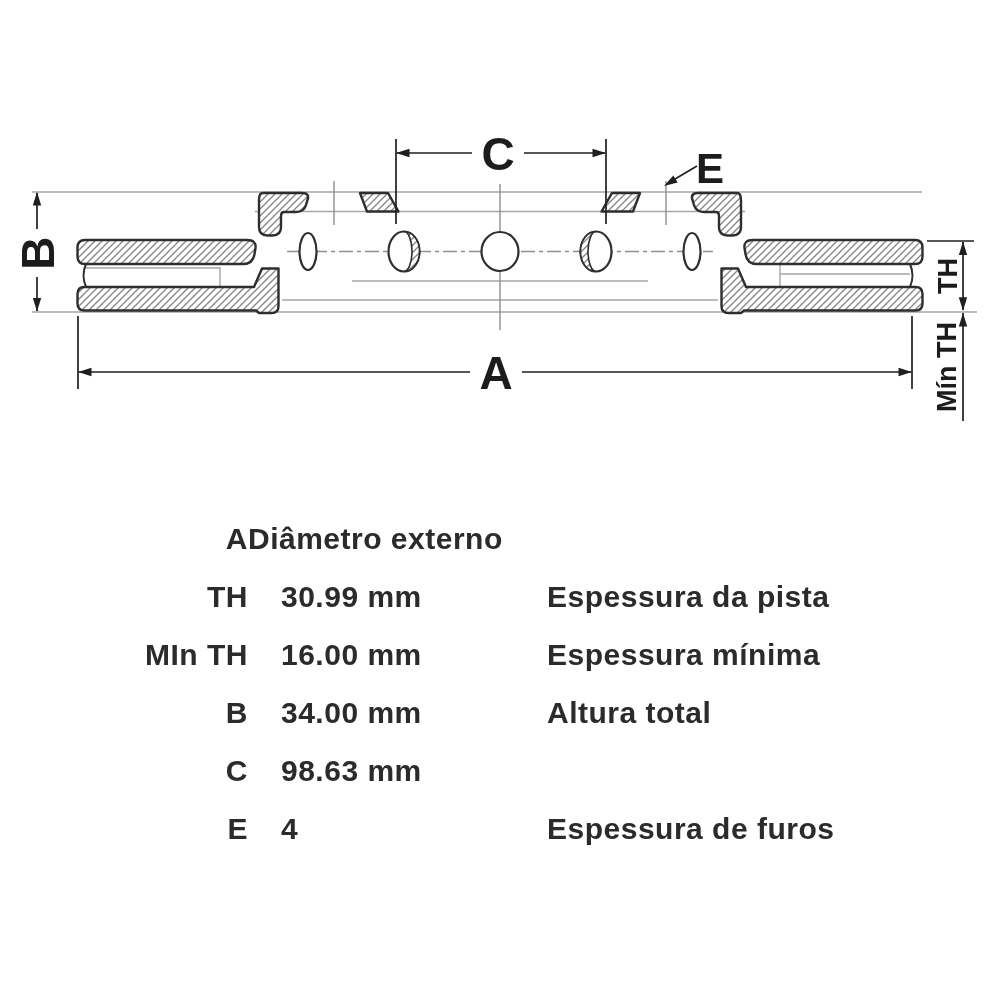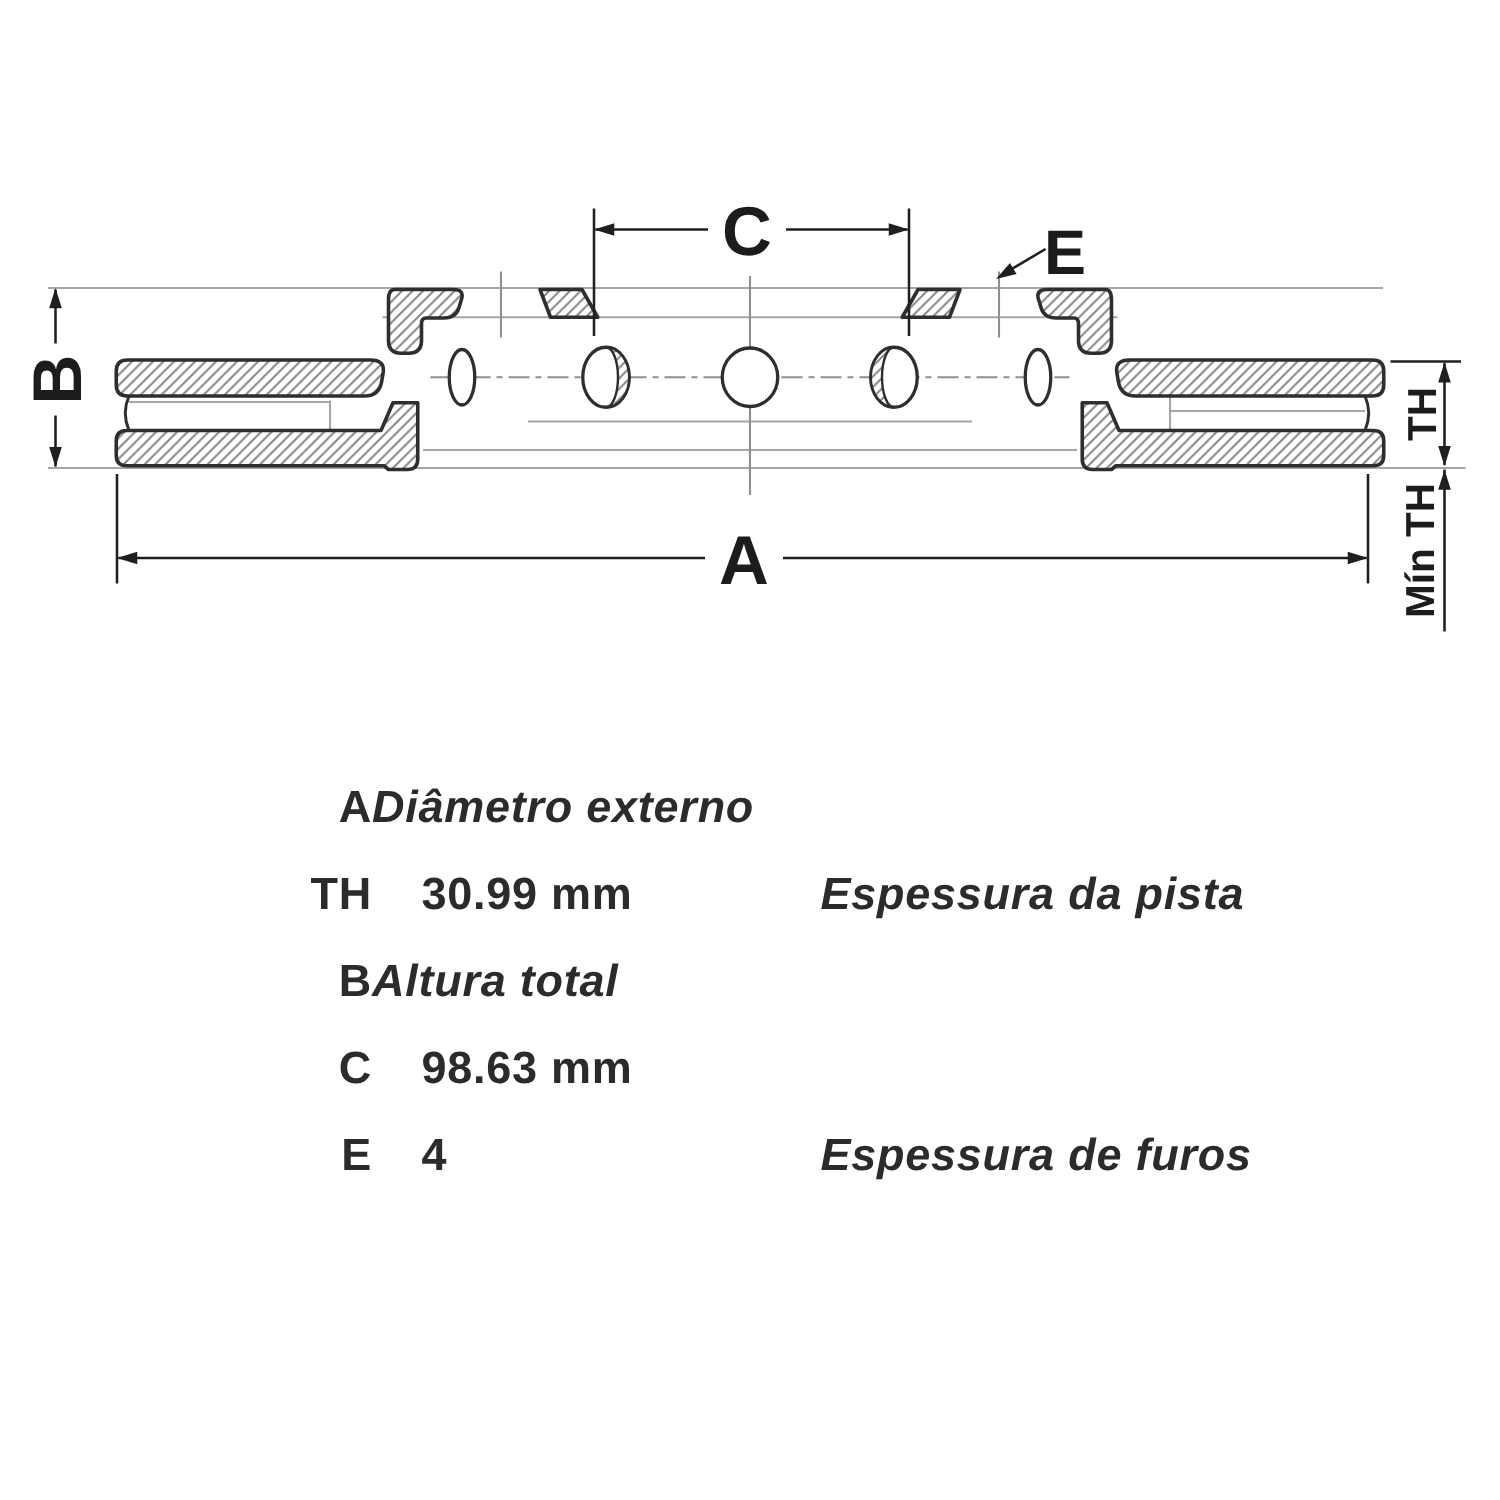--- a/index.html
+++ b/index.html
@@ -20,21 +20,21 @@
   .cres   { fill:url(#hatch); stroke:#2e2e2e; stroke-width:1.6; }
   .slotend{ stroke:#2e2e2e; stroke-width:2; fill:none; }
 
   .spec-table {
     position:absolute; left:0; top:510px; width:1000px;
     font-weight:bold; font-size:30px; color:#2b2b2b; letter-spacing:0.5px;
   }
   .spec-row { display:flex; height:58px; align-items:center; }
   .spec-key   { width:248px; text-align:right; white-space:pre; }
   .spec-value { margin-left:33px; width:266px; white-space:pre; }
-  .spec-desc  { flex:1; white-space:pre;font-style:italic; }
+  .spec-desc  { flex:1; white-space:pre; }
 </style>
 </head>
 <body>
 
 <div class="stage">
 
   <svg width="1000" height="470" viewBox="0 0 1000 470">
     <defs>
       <pattern id="hatch" width="7" height="7" patternUnits="userSpaceOnUse">
         <rect width="7" height="7" fill="#ffffff"></rect>
@@ -136,21 +136,27 @@
     <div class="spec-row">
       <span class="spec-key">A</span>
       <span class="spec-desc">Diâmetro externo</span>
     </div>
     <div class="spec-row">
       <span class="spec-key">TH</span>
       <span class="spec-value">30.99 mm</span>
       <span class="spec-desc">Espessura da pista</span>
     </div>
     <div class="spec-row">
+      <span class="spec-key">MIn TH</span>
+      <span class="spec-value">16.00 mm</span>
+      <span class="spec-desc">Espessura mínima</span>
+    </div>
+    <div class="spec-row">
       <span class="spec-key">B</span>
+      <span class="spec-value">34.00 mm</span>
       <span class="spec-desc">Altura total</span>
     </div>
     <div class="spec-row">
       <span class="spec-key">C</span>
       <span class="spec-value">98.63 mm</span>
     </div>
     <div class="spec-row">
       <span class="spec-key">E</span>
       <span class="spec-value">4</span>
       <span class="spec-desc">Espessura de furos</span>

